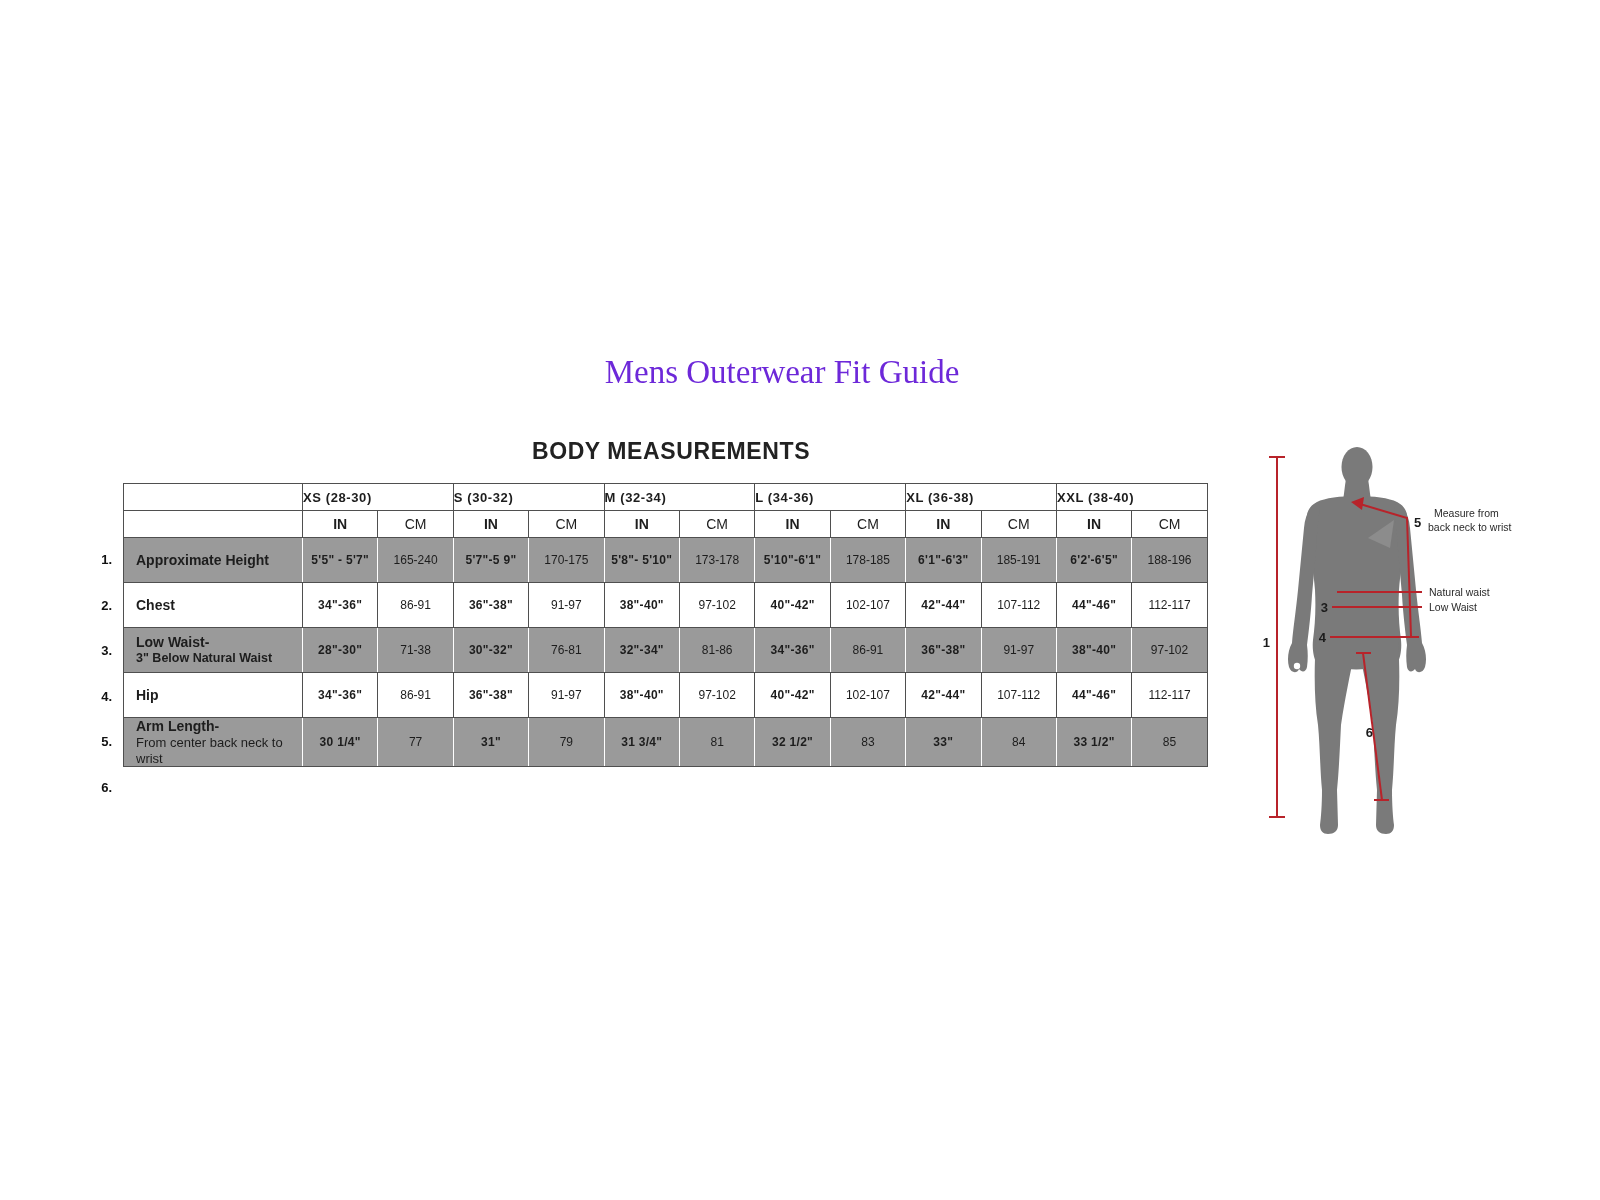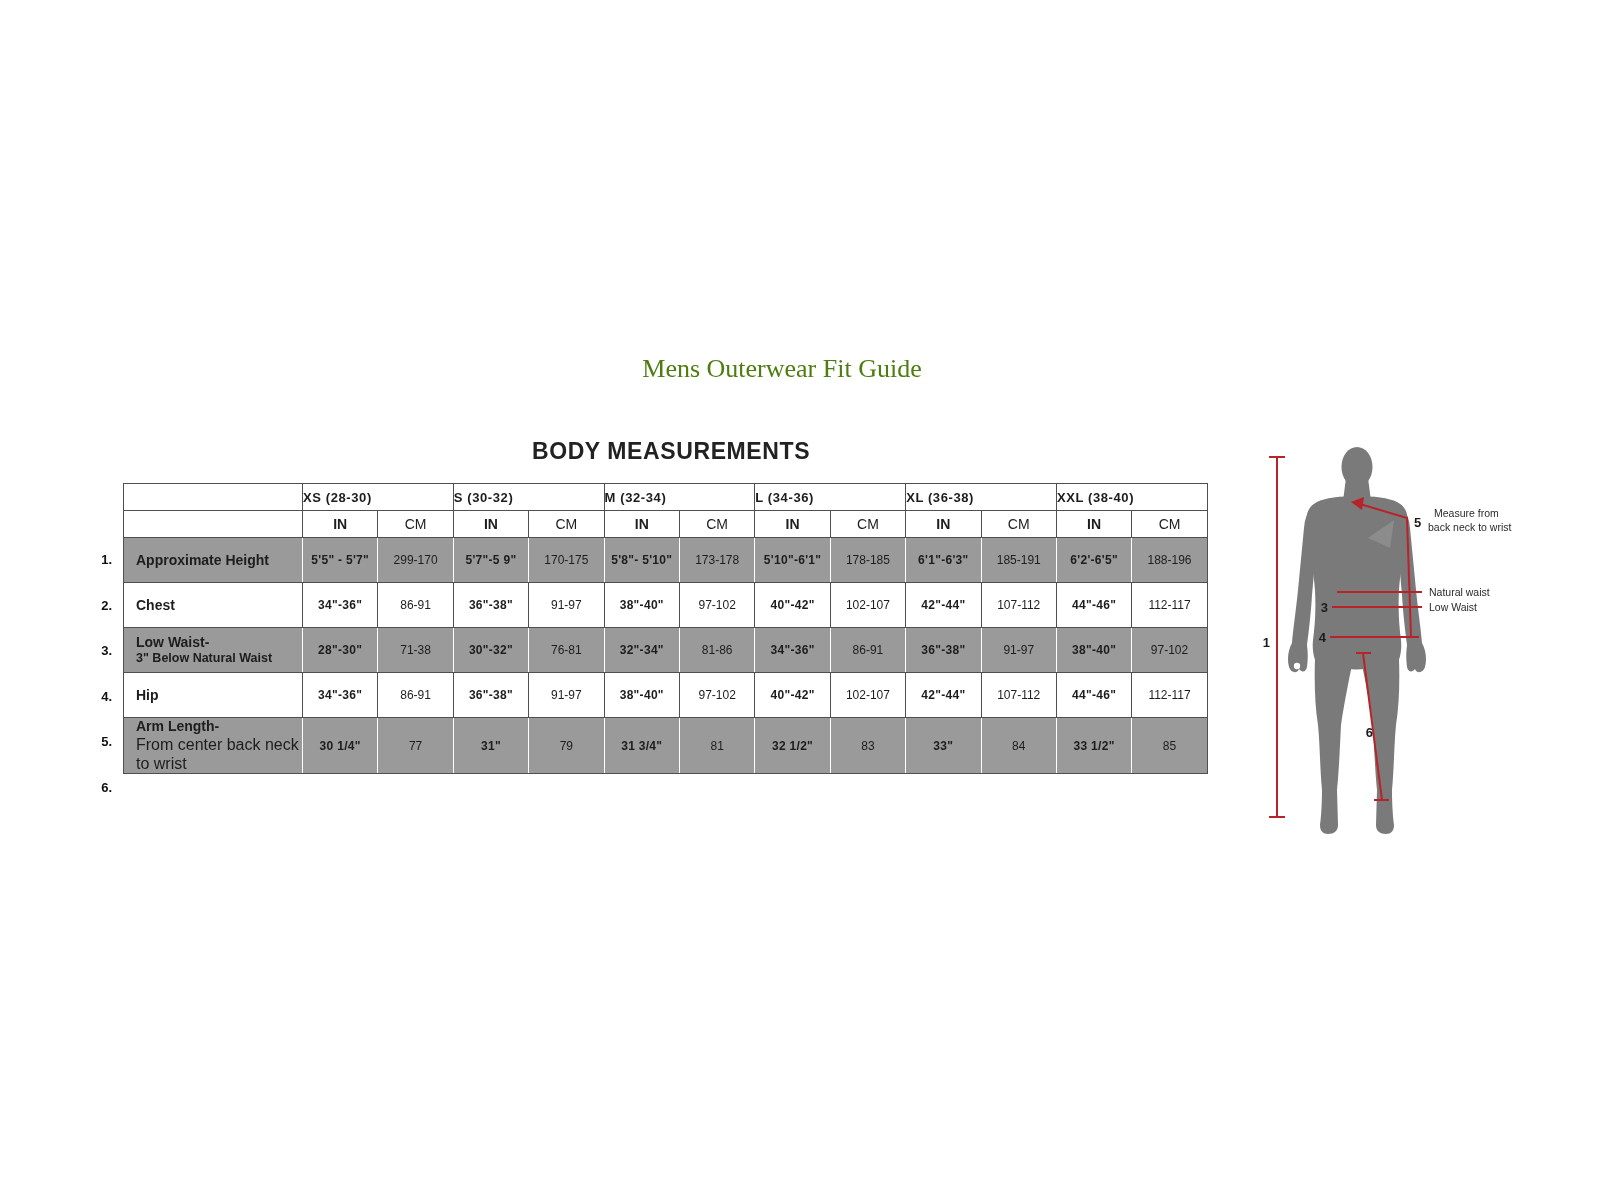--- a/index.html
+++ b/index.html
@@ -11,21 +11,21 @@
   }
   html,body{margin:0;padding:0;}
   body{
     width:1600px;height:1200px;background:#ffffff;position:relative;
     font-family:"Liberation Sans", sans-serif;color:var(--text-dark);
     overflow:hidden;
   }
   .page-title{
     position:absolute;top:354px;left:782px;transform:translateX(-50%);
     font-family:"Liberation Serif","DejaVu Serif",serif;
-    font-size:26px;color:#4d7c0f;white-space:nowrap;
+    font-size:33px;color:#6d28d9;white-space:nowrap;
   }
   .section-title{
     position:absolute;top:438px;left:665px;transform:translateX(-50%);
     font-size:23px;font-weight:bold;letter-spacing:0.6px;color:#222;
     white-space:nowrap;
     margin-left:6px;
   }
   table.meas-table{
     position:absolute;left:123px;top:483px;width:1084px;
     border-collapse:collapse;table-layout:fixed;
@@ -39,21 +39,21 @@
   .meas-table th.unit-cm{font-weight:normal;}
   .meas-table tr.data-row{height:45px;}
   .meas-table tr.shaded{background:var(--row-shade);margin-top:30px;}
   .meas-table tr.shaded td{border-left-color:#ffffff;border-right-color:#ffffff;}
   .meas-table tr.shaded td:first-child{border-left-color:var(--border-dark);}
   .meas-table tr.shaded td:last-child{border-right-color:var(--border-dark);}
   .meas-table td.v{text-align:center;font-size:12px;}
   .meas-table td.v.in{font-weight:bold;letter-spacing:0.3px;}
   .label-cell{padding-left:12px !important;}
   .lbl{font-size:14px;font-weight:bold;line-height:1.15;}
-  .sub{font-size:16px;line-height:1.2;margin-top:1px;}
+  .sub{font-size:13px;line-height:1.2;margin-top:1px;}
   .sub.bold{font-size:12.5px;font-weight:bold;}
   .row-nums{position:absolute;left:84px;top:537px;width:28px;}
   .row-num{height:45.6px;line-height:45.6px;text-align:right;font-weight:bold;font-size:13px;color:#111;}
   .fit-figure{position:absolute;left:1240px;top:440px;width:280px;height:400px;}
   .fig-body{fill:var(--figure-gray);}
   .fig-hilite{fill:#8c8c8c;}
   .redline{stroke:var(--accent-red);stroke-width:2;fill:none;}
   .redline.thin{stroke-width:1.8;}
   .red-fill{fill:var(--accent-red);}
   .fig-num{font-family:"Liberation Sans",sans-serif;font-size:13px;font-weight:bold;fill:#1c1c1c;}
@@ -103,21 +103,21 @@
     <th class="unit-cm">CM</th>
     <th class="unit-in">IN</th>
     <th class="unit-cm">CM</th>
   </tr>
 
   <tr class="data-row shaded">
     <td class="label-cell">
       <div class="lbl">Approximate Height</div>
     </td>
     <td class="v in">5'5" - 5'7"</td>
-    <td class="v cm">299-170</td>
+    <td class="v cm">165-240</td>
     <td class="v in">5'7"-5 9"</td>
     <td class="v cm">170-175</td>
     <td class="v in">5'8"- 5'10"</td>
     <td class="v cm">173-178</td>
     <td class="v in">5'10"-6'1"</td>
     <td class="v cm">178-185</td>
     <td class="v in">6'1"-6'3"</td>
     <td class="v cm">185-191</td>
     <td class="v in">6'2'-6'5"</td>
     <td class="v cm">188-196</td>

